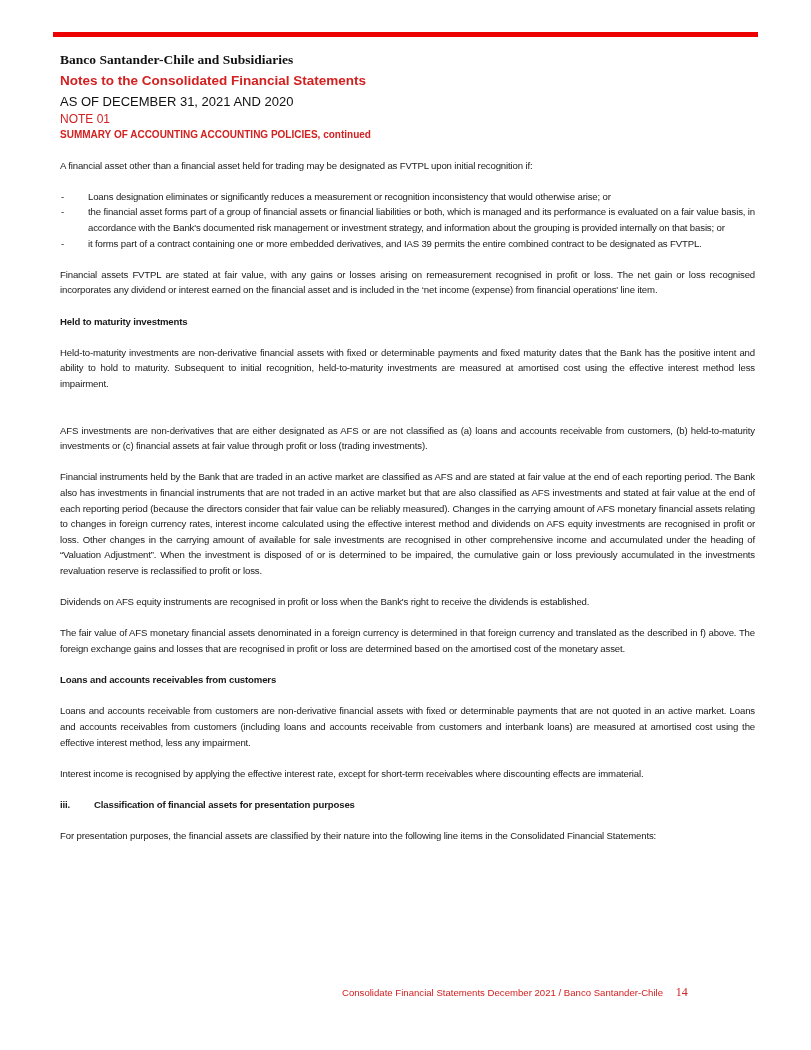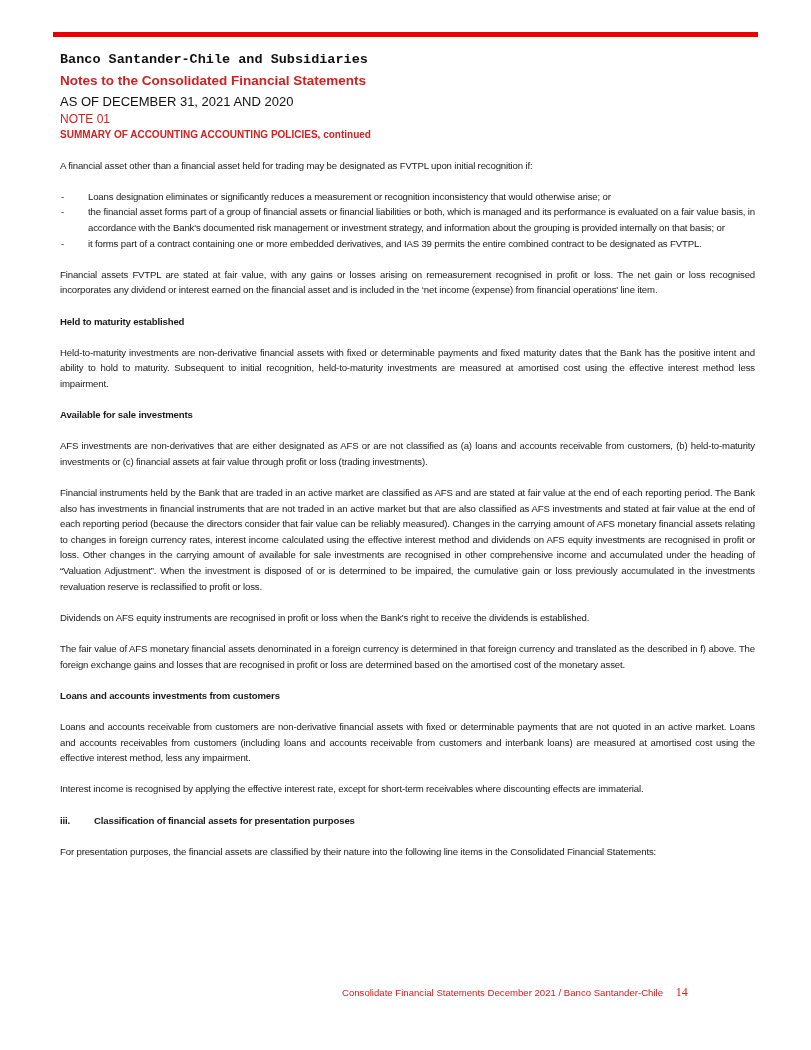--- a/index.html
+++ b/index.html
@@ -1,20 +1,20 @@
 <!DOCTYPE html>
 <html><head>
 <meta charset="utf-8">
 <style>
   html, body { margin: 0; padding: 0; background: #ffffff; }
   body { width: 811px; height: 1050px; position: relative; overflow: hidden;
          font-family: "DejaVu Sans", "Liberation Sans", sans-serif; color: #1a1a1a; }
   .topbar { position: absolute; left: 53px; top: 32px; width: 705px; height: 5px; background: #ec0000; }
   .page { position: absolute; left: 60px; top: 50px; width: 695px; }
-  .company { font-family: Liberation Mono, monospace; font-weight: bold; font-size: 13.5px; margin: 0; height: 19px; line-height: 19px; color: #111; }
+  .company { font-family: Liberation Serif, serif; font-weight: bold; font-size: 13.5px; margin: 0; height: 19px; line-height: 19px; color: #111; }
   .subtitle { font-family: Liberation Sans, sans-serif; font-weight: bold; font-size: 13.5px; color: #d32020; height: 22px; line-height: 22px; margin: 1px 0 0 0; }
   .asof { font-family: "Liberation Sans", sans-serif; font-size: 13px; height: 20px; line-height: 20px; margin: 0; color: #111; }
   .note-id { font-family: "Liberation Sans", sans-serif; font-weight: normal; font-size: 12px; color: #d32020; margin-top: 0; line-height: 15px; }
   .note-title { font-family: "Liberation Sans", sans-serif; font-weight: bold; font-size: 10px; color: #d32020; line-height: 15px; }
   p, li, .h { font-family: "Liberation Sans", sans-serif; font-size: 9.6px; line-height: 15.6px; margin: 0; text-align: justify; letter-spacing: -0.15px; }
   .gap { height: 15.6px; }
   .h { font-weight: bold; text-align: left; }
   ul.dash { list-style: none; margin: 0; padding: 0; }
   ul.dash li { position: relative; padding-left: 28px; }
   ul.dash li .bullet { position: absolute; left: 1px; top: 0; }
@@ -43,37 +43,36 @@
   <ul class="dash">
     <li><span class="bullet">-</span><span>Loans designation eliminates or significantly reduces a measurement or recognition inconsistency that would otherwise arise; or</span></li>
     <li><span class="bullet">-</span><span>the financial asset forms part of a group of financial assets or financial liabilities or both, which is managed and its performance is evaluated on a fair value basis, in accordance with the Bank's documented risk management or investment strategy, and information about the grouping is provided internally on that basis; or</span></li>
     <li><span class="bullet">-</span><span>it forms part of a contract containing one or more embedded derivatives, and IAS 39 permits the entire combined contract to be designated as FVTPL.</span></li>
   </ul>
   <div class="gap"></div>
 
   <p>Financial assets FVTPL are stated at fair value, with any gains or losses arising on remeasurement recognised in profit or loss. The net gain or loss recognised incorporates any dividend or interest earned on the financial asset and is included in the ‘net income (expense) from financial operations' line item.</p>
   <div class="gap"></div>
 
-  <div class="h">Held to maturity established</div>
+  <div class="h">Held to maturity investments</div>
   <div class="gap"></div>
   <p>Held-to-maturity investments are non-derivative financial assets with fixed or determinable payments and fixed maturity dates that the Bank has the positive intent and ability to hold to maturity. Subsequent to initial recognition, held-to-maturity investments are measured at amortised cost using the effective interest method less impairment.</p>
   <div class="gap"></div>
 
-  <div class="h">Available for sale investments</div>
   <div class="gap"></div>
   <p>AFS investments are non-derivatives that are either designated as AFS or are not classified as (a) loans and accounts receivable from customers, (b) held-to-maturity investments or (c) financial assets at fair value through profit or loss (trading investments).</p>
   <div class="gap"></div>
   <p>Financial instruments held by the Bank that are traded in an active market are classified as AFS and are stated at fair value at the end of each reporting period. The Bank also has investments in financial instruments that are not traded in an active market but that are also classified as AFS investments and stated at fair value at the end of each reporting period (because the directors consider that fair value can be reliably measured). Changes in the carrying amount of AFS monetary financial assets relating to changes in foreign currency rates, interest income calculated using the effective interest method and dividends on AFS equity investments are recognised in profit or loss. Other changes in the carrying amount of available for sale investments are recognised in other comprehensive income and accumulated under the heading of “Valuation Adjustment”. When the investment is disposed of or is determined to be impaired, the cumulative gain or loss previously accumulated in the investments revaluation reserve is reclassified to profit or loss.</p>
   <div class="gap"></div>
   <p>Dividends on AFS equity instruments are recognised in profit or loss when the Bank's right to receive the dividends is established.</p>
   <div class="gap"></div>
   <p>The fair value of AFS monetary financial assets denominated in a foreign currency is determined in that foreign currency and translated as the described in f) above. The foreign exchange gains and losses that are recognised in profit or loss are determined based on the amortised cost of the monetary asset.</p>
   <div class="gap"></div>
 
-  <div class="h">Loans and accounts investments from customers</div>
+  <div class="h">Loans and accounts receivables from customers</div>
   <div class="gap"></div>
   <p>Loans and accounts receivable from customers are non-derivative financial assets with fixed or determinable payments that are not quoted in an active market. Loans and accounts receivables from customers (including loans and accounts receivable from customers and interbank loans) are measured at amortised cost using the effective interest method, less any impairment.</p>
   <div class="gap"></div>
   <p>Interest income is recognised by applying the effective interest rate, except for short-term receivables where discounting effects are immaterial.</p>
   <div class="gap"></div>
 
   <div class="h roman">
     <span class="num">iii.</span>
     <span>Classification of financial assets for presentation purposes</span>
   </div>

